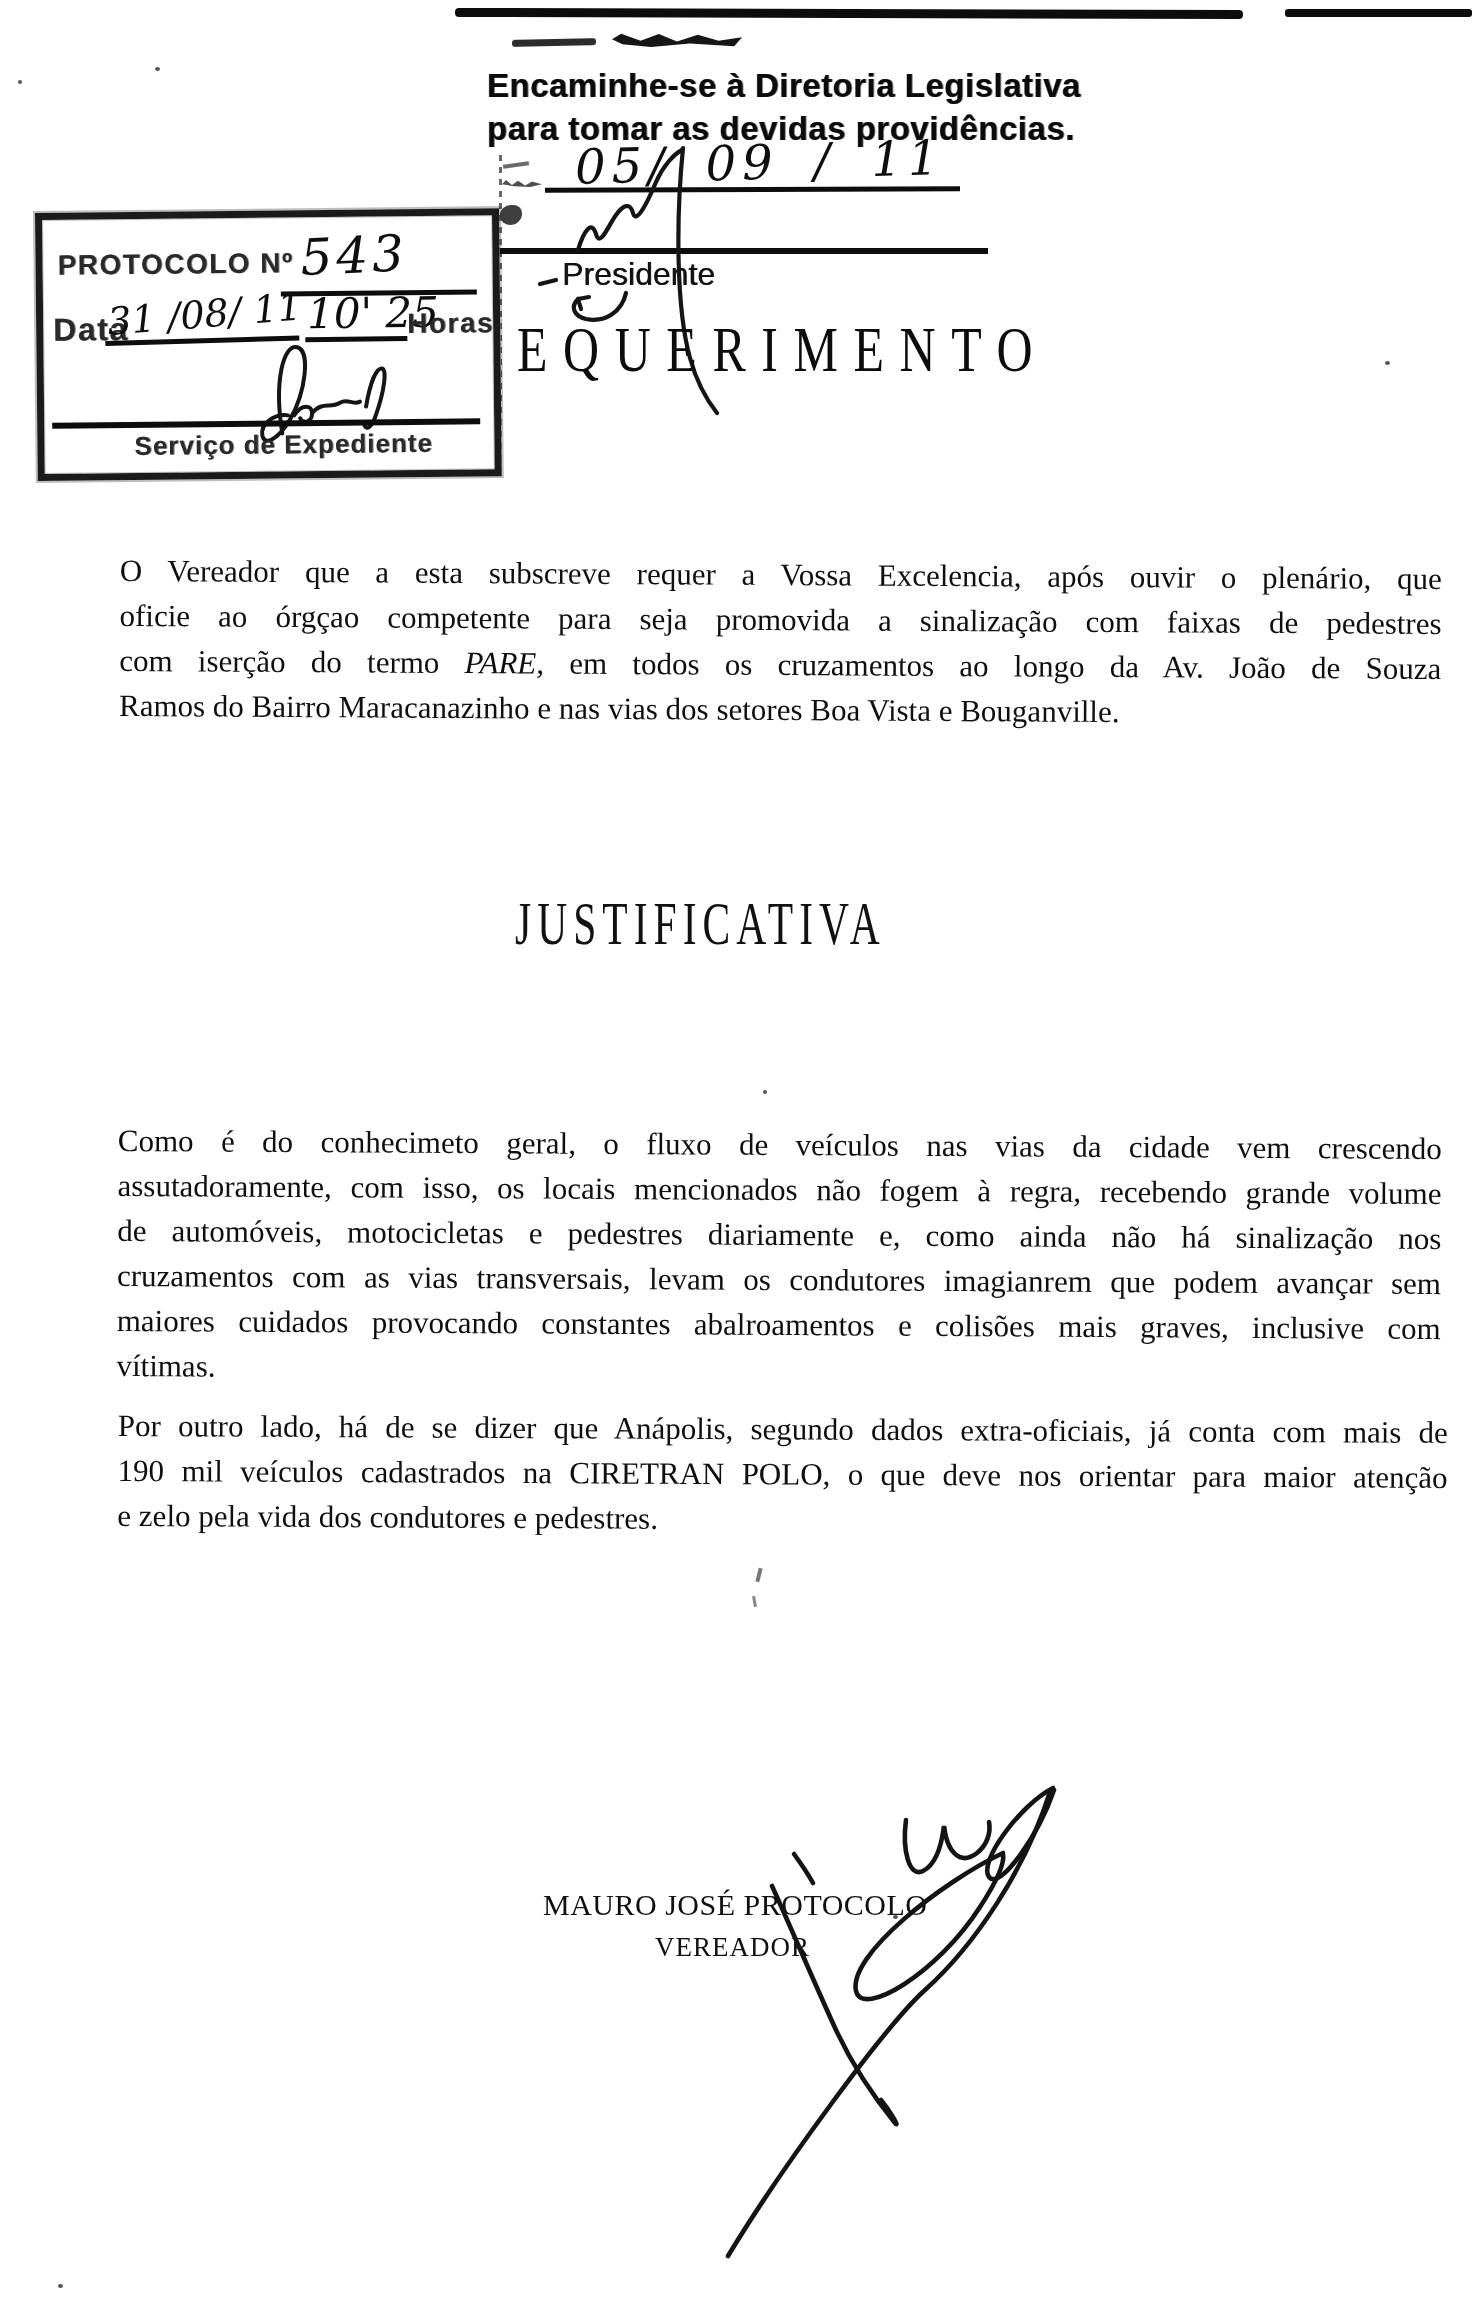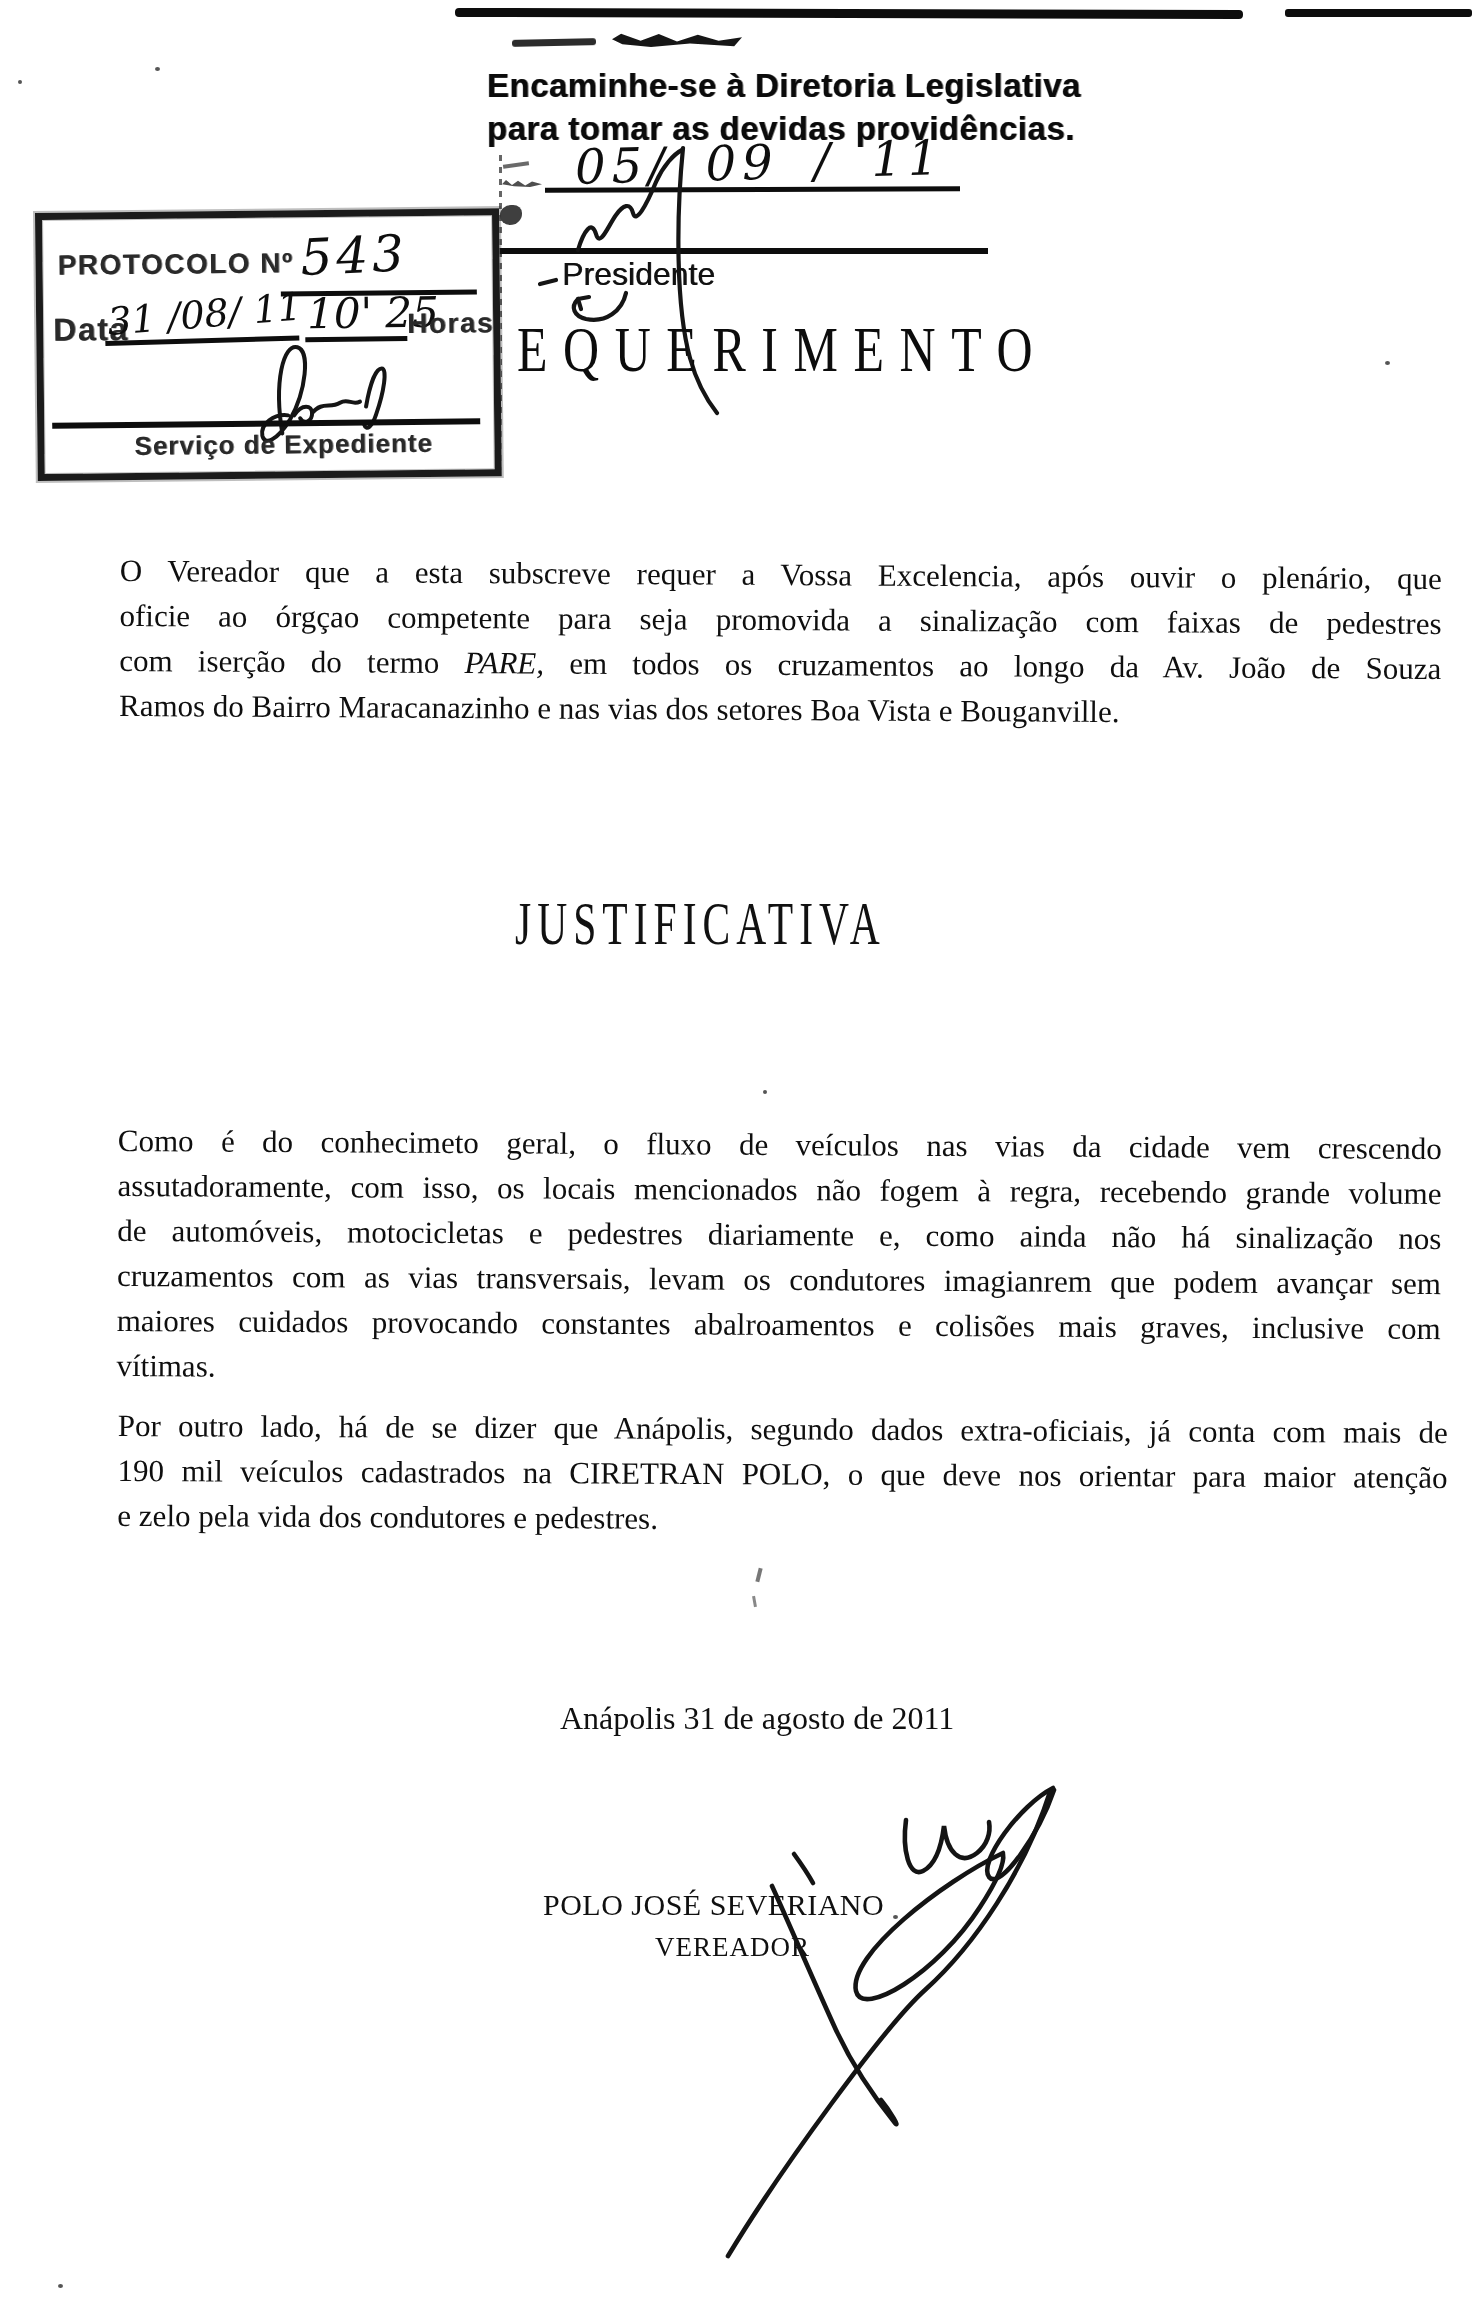--- a/index.html
+++ b/index.html
@@ -117,23 +117,22 @@
 
   <div class="para" style="left:118px;top:1403px;width:1330px;transform:rotate(.3deg);transform-origin:left top;">
     <span class="ln jl">Por outro lado, há de se dizer que Anápolis, segundo dados extra-oficiais, já conta com mais de</span>
     <span class="ln jl">190 mil veículos cadastrados na CIRETRAN POLO, o que deve nos orientar para maior atenção</span>
     <span class="ln">e zelo pela vida dos condutores e pedestres.</span>
   </div>
 
   <div class="graymark soft" style="left:757px;top:1568px;width:4px;height:14px;background:#777;transform:rotate(14deg);"></div>
   <div class="graymark soft" style="left:753px;top:1596px;width:3px;height:11px;background:#888;transform:rotate(-10deg);"></div>
 
-  <div class="abs" style="left:560px;top:1700px;font-size:32px;">Anápolis 31 de agosto de 2011</div>
 
-  <div class="abs" style="left:543px;top:1888px;font-size:30px;letter-spacing:.5px;">POLO JOSÉ SEVERIANO</div>
+  <div class="abs" style="left:543px;top:1888px;font-size:30px;letter-spacing:.5px;">MAURO JOSÉ PROTOCOLO</div>
   <div class="abs" style="left:655px;top:1932px;font-size:27px;letter-spacing:1px;">VEREADOR</div>
 
   <svg style="left:690px;top:1750px;" width="400" height="520" viewBox="0 0 400 520">
     <g fill="none" stroke="#141414" stroke-width="4.6" stroke-linecap="round">
       <path d="M363,38 C330,55 288,112 299,127 C310,141 349,84 364,40"></path>
       <path d="M360,42 C335,120 285,195 235,240 C195,276 90,420 38,506"></path>
       <path d="M216,70 C212,100 219,128 233,121 C247,114 252,92 254,76 C257,102 270,116 287,103 C297,95 301,83 299,72"></path>
       <path d="M313,103 C252,132 158,205 166,241 C172,268 247,224 290,157 C305,134 315,114 313,104"></path>
       <path d="M82,136 C102,180 124,232 146,280 C166,323 188,352 205,373 C210,379 201,362 191,350"></path>
       <path d="M104,104 C112,115 118,124 123,133"></path>

